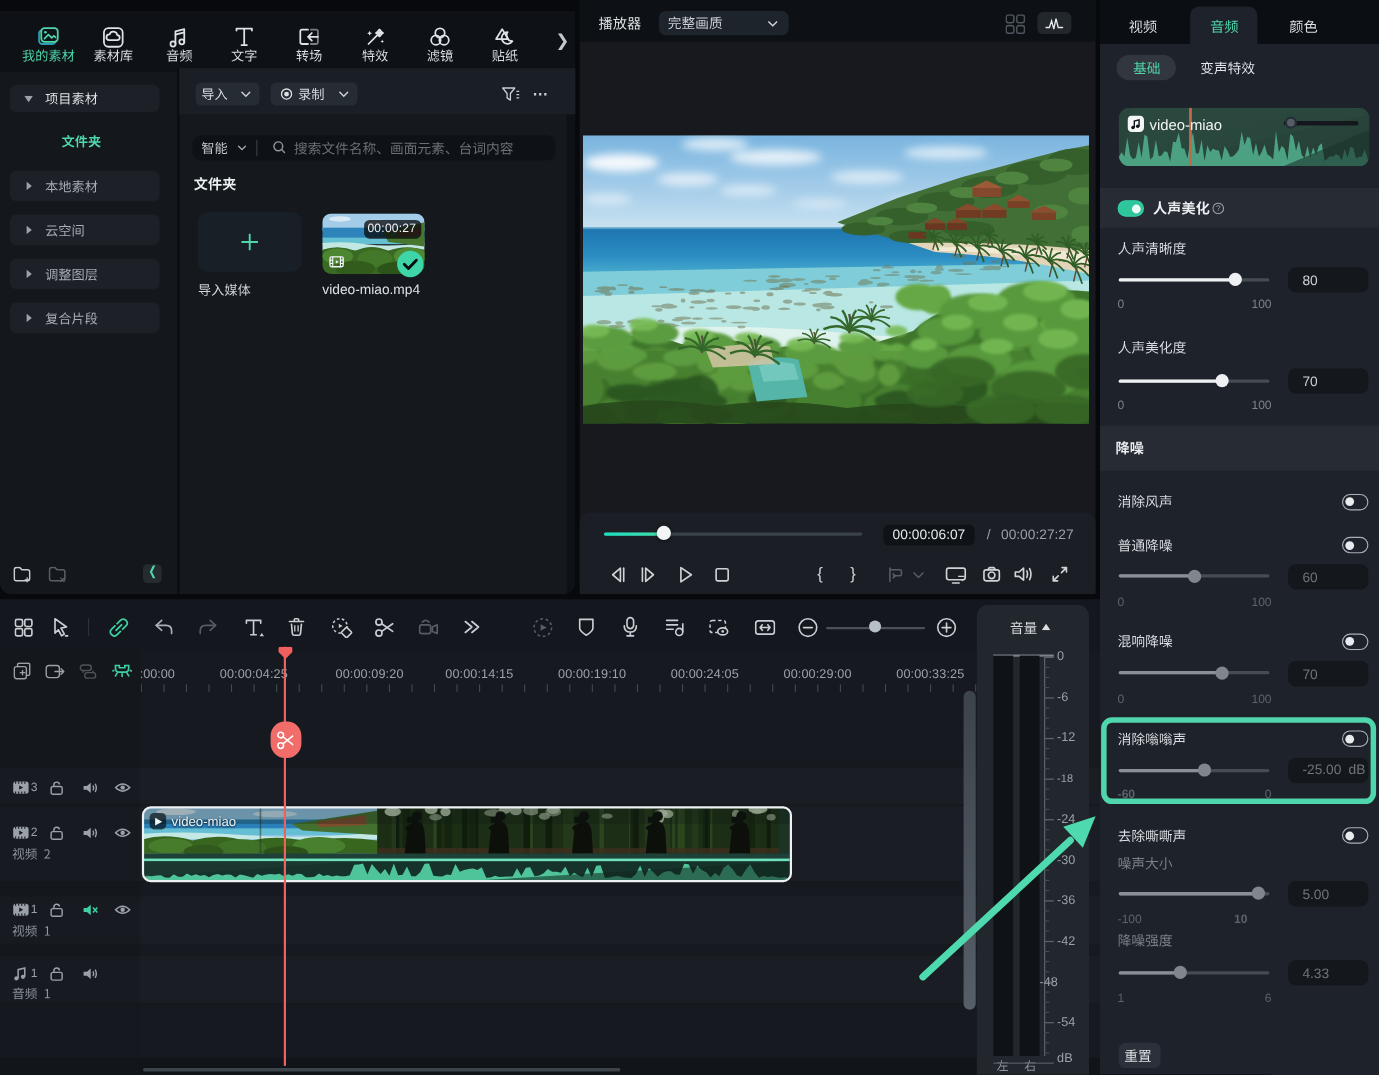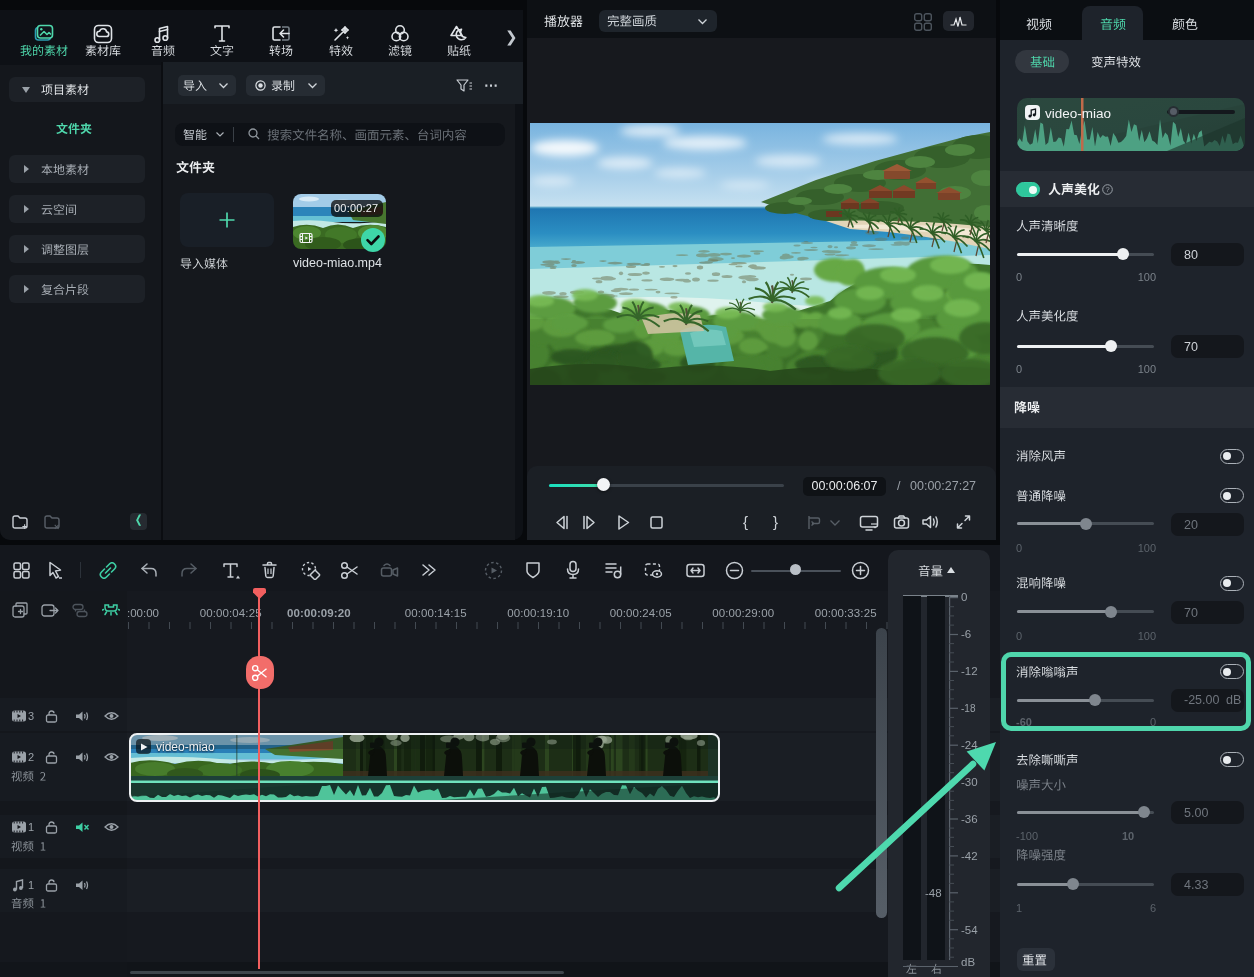--- a/index.html
+++ b/index.html
@@ -1105,21 +1105,21 @@
       <use href="#gr964d" x="2000"></use>
       <use href="#gr566a" x="3000"></use>
     </g>
   </svg>
 <div style="position:absolute;left:1220px;top:488.0px;width:24px;height:15px;border:1.5px solid #aab0b7;border-radius:8px"></div>
 <div style="position:absolute;left:1223.0px;top:491.5px;width:8px;height:8px;background:#e8ebee;border-radius:50%"></div>
 <div style="position:absolute;left:1017px;top:522.0px;width:137px;height:3px;background:#454c54;border-radius:2px"></div>
 <div style="position:absolute;left:1017px;top:522.0px;width:69.0px;height:3px;background:#8a9097;border-radius:2px"></div>
 <div style="position:absolute;left:1080.0px;top:517.5px;width:12.0px;height:12.0px;background:#7f868e;border-radius:50%"></div>
 <div style="position:absolute;left:1171px;top:513.0px;width:73px;height:23px;background:#14171c;border-radius:7px"></div>
-<div style="position:absolute;left:1184px;top:515.6px;text-align:left;font-size:12.5px;color:#6f757d;font-weight:400;letter-spacing:0px;line-height:18.75px;white-space:nowrap">20</div>
+<div style="position:absolute;left:1184px;top:515.6px;text-align:left;font-size:12.5px;color:#6f757d;font-weight:400;letter-spacing:0px;line-height:18.75px;white-space:nowrap">60</div>
 <div style="position:absolute;left:1016px;top:539.8px;text-align:left;font-size:11px;color:#5c636b;font-weight:400;letter-spacing:0px;line-height:16.5px;white-space:nowrap">0</div>
 <div style="position:absolute;left:1100px;top:539.8px;width:56px;text-align:right;font-size:11px;color:#5c636b;font-weight:400;letter-spacing:0px;line-height:16.5px;white-space:nowrap">100</div>
 <svg style="position:absolute;left:1016.0px;top:575.2px;overflow:visible" width="50.0" height="15.6" viewBox="0 0 4000 1250">
     <g fill="#dce0e4" transform="translate(0,1005) scale(1,-1)">
       <use href="#gr6df7" x="0"></use>
       <use href="#gr54cd" x="1000"></use>
       <use href="#gr964d" x="2000"></use>
       <use href="#gr566a" x="3000"></use>
     </g>
   </svg>
@@ -1306,21 +1306,21 @@
     <rect x="1" y="1.5" width="10" height="5" rx="2.5" stroke="#4d545c" fill="none" stroke-width="1.3"></rect>
     <rect x="5" y="8.5" width="10" height="5" rx="2.5" stroke="#4d545c" fill="none" stroke-width="1.3"></rect>
     <path d="M3.5 6.5 V8.5 M12.5 6.5 V8.5" stroke="#4d545c" stroke-width="1.3"></path>
   </svg>
 <svg style="position:absolute;left:102px;top:601px;" width="18" height="18" viewBox="0 0 18 18">
     <path d="M3 8 Q3 4 6 4 L12 4 Q15 4 15 8 L15 10 L11.5 10 L11.5 8 L6.5 8 L6.5 10 L3 10 Z" stroke="#3ecfa4" fill="none" stroke-width="1.5" stroke-linecap="round" transform="rotate(180 9 7)"></path>
     <path d="M9 11.5 V14 M4.5 11 L3 13.5 M13.5 11 L15 13.5 M1.5 8.5 L0.5 9 M16.5 8.5 L17.5 9" stroke="#3ecfa4" fill="none" stroke-width="1.5" stroke-linecap="round"></path>
   </svg>
 <div style="position:absolute;left:127px;top:605.4px;text-align:left;font-size:11.5px;color:#9ba2a9;font-weight:400;letter-spacing:0px;line-height:17.25px;white-space:nowrap">:00:00</div>
 <div style="position:absolute;left:199.8px;top:605.4px;text-align:left;font-size:11.5px;color:#9ba2a9;font-weight:400;letter-spacing:0.1px;line-height:17.25px;white-space:nowrap">00:00:04:25</div>
-<div style="position:absolute;left:287px;top:605.4px;text-align:left;font-size:11.5px;color:#9ba2a9;font-weight:700;letter-spacing:0.1px;line-height:17.25px;white-space:nowrap">00:00:09:20</div>
+<div style="position:absolute;left:305px;top:605.4px;text-align:left;font-size:11.5px;color:#9ba2a9;font-weight:400;letter-spacing:0.1px;line-height:17.25px;white-space:nowrap">00:00:09:20</div>
 <div style="position:absolute;left:404.8px;top:605.4px;text-align:center;font-size:11.5px;color:#9ba2a9;font-weight:400;letter-spacing:0.1px;line-height:17.25px;white-space:nowrap">00:00:14:15</div>
 <div style="position:absolute;left:507.29999999999995px;top:605.4px;text-align:left;font-size:11.5px;color:#9ba2a9;font-weight:400;letter-spacing:0.1px;line-height:17.25px;white-space:nowrap">00:00:19:10</div>
 <div style="position:absolute;left:609.8px;top:605.4px;text-align:left;font-size:11.5px;color:#9ba2a9;font-weight:400;letter-spacing:0.1px;line-height:17.25px;white-space:nowrap">00:00:24:05</div>
 <div style="position:absolute;left:712.3px;top:605.4px;text-align:left;font-size:11.5px;color:#9ba2a9;font-weight:400;letter-spacing:0.1px;line-height:17.25px;white-space:nowrap">00:00:29:00</div>
 <div style="position:absolute;left:814.8px;top:605.4px;text-align:left;font-size:11.5px;color:#9ba2a9;font-weight:400;letter-spacing:0.1px;line-height:17.25px;white-space:nowrap">00:00:33:25</div>
 <svg style="position:absolute;left:128px;top:622px;" width="880" height="8" viewBox="0 0 880 8">
     <rect x="0.0" y="0" width="1" height="7" fill="#434a52"></rect>
     <rect x="20.5" y="0" width="1" height="7" fill="#434a52"></rect>
     <rect x="41.0" y="0" width="1" height="7" fill="#434a52"></rect>
     <rect x="61.5" y="0" width="1" height="7" fill="#434a52"></rect>
@@ -1680,21 +1680,21 @@
     <rect x="0" y="360.7" width="5" height="1" fill="#454c54"></rect>
   </svg>
 <div style="position:absolute;left:961px;top:589.4px;text-align:left;font-size:11.5px;color:#9aa1a8;font-weight:400;letter-spacing:0px;line-height:17.25px;white-space:nowrap">0</div>
 <div style="position:absolute;left:961px;top:626.3px;text-align:left;font-size:11.5px;color:#9aa1a8;font-weight:400;letter-spacing:0px;line-height:17.25px;white-space:nowrap">-6</div>
 <div style="position:absolute;left:961px;top:663.2px;text-align:left;font-size:11.5px;color:#9aa1a8;font-weight:400;letter-spacing:0px;line-height:17.25px;white-space:nowrap">-12</div>
 <div style="position:absolute;left:961px;top:700.1px;text-align:left;font-size:10px;color:#9aa1a8;font-weight:400;letter-spacing:0px;line-height:17.25px;white-space:nowrap">-18</div>
 <div style="position:absolute;left:961px;top:737.0px;text-align:left;font-size:11.5px;color:#9aa1a8;font-weight:400;letter-spacing:0px;line-height:17.25px;white-space:nowrap">-24</div>
 <div style="position:absolute;left:961px;top:773.9px;text-align:left;font-size:11.5px;color:#9aa1a8;font-weight:400;letter-spacing:0px;line-height:17.25px;white-space:nowrap">-30</div>
 <div style="position:absolute;left:961px;top:810.8px;text-align:left;font-size:11.5px;color:#9aa1a8;font-weight:400;letter-spacing:0px;line-height:17.25px;white-space:nowrap">-36</div>
 <div style="position:absolute;left:961px;top:847.7px;text-align:center;font-size:11.5px;color:#9aa1a8;font-weight:400;letter-spacing:0px;line-height:17.25px;white-space:nowrap">-42</div>
-<div style="position:absolute;left:925px;top:884.6px;text-align:left;font-size:11.5px;color:#9aa1a8;font-weight:400;letter-spacing:0px;line-height:17.25px;white-space:nowrap">-48</div>
+<div style="position:absolute;left:945px;top:884.6px;text-align:left;font-size:11.5px;color:#9aa1a8;font-weight:400;letter-spacing:0px;line-height:17.25px;white-space:nowrap">-48</div>
 <div style="position:absolute;left:961px;top:921.5px;text-align:left;font-size:11.5px;color:#9aa1a8;font-weight:400;letter-spacing:0px;line-height:17.25px;white-space:nowrap">-54</div>
 <div style="position:absolute;left:961px;top:954.4px;text-align:left;font-size:11.5px;color:#9aa1a8;font-weight:400;letter-spacing:0px;line-height:17.25px;white-space:nowrap">dB</div>
 <svg style="position:absolute;left:906.0px;top:962.1px;overflow:visible" width="11.0" height="13.8" viewBox="0 0 1000 1250">
     <g fill="#8f969d" transform="translate(0,1005) scale(1,-1)">
       <use href="#gr5de6" x="0"></use>
     </g>
   </svg>
 <svg style="position:absolute;left:931.0px;top:962.1px;overflow:visible" width="11.0" height="13.8" viewBox="0 0 1000 1250">
     <g fill="#8f969d" transform="translate(0,1005) scale(1,-1)">
       <use href="#gr53f3" x="0"></use>

